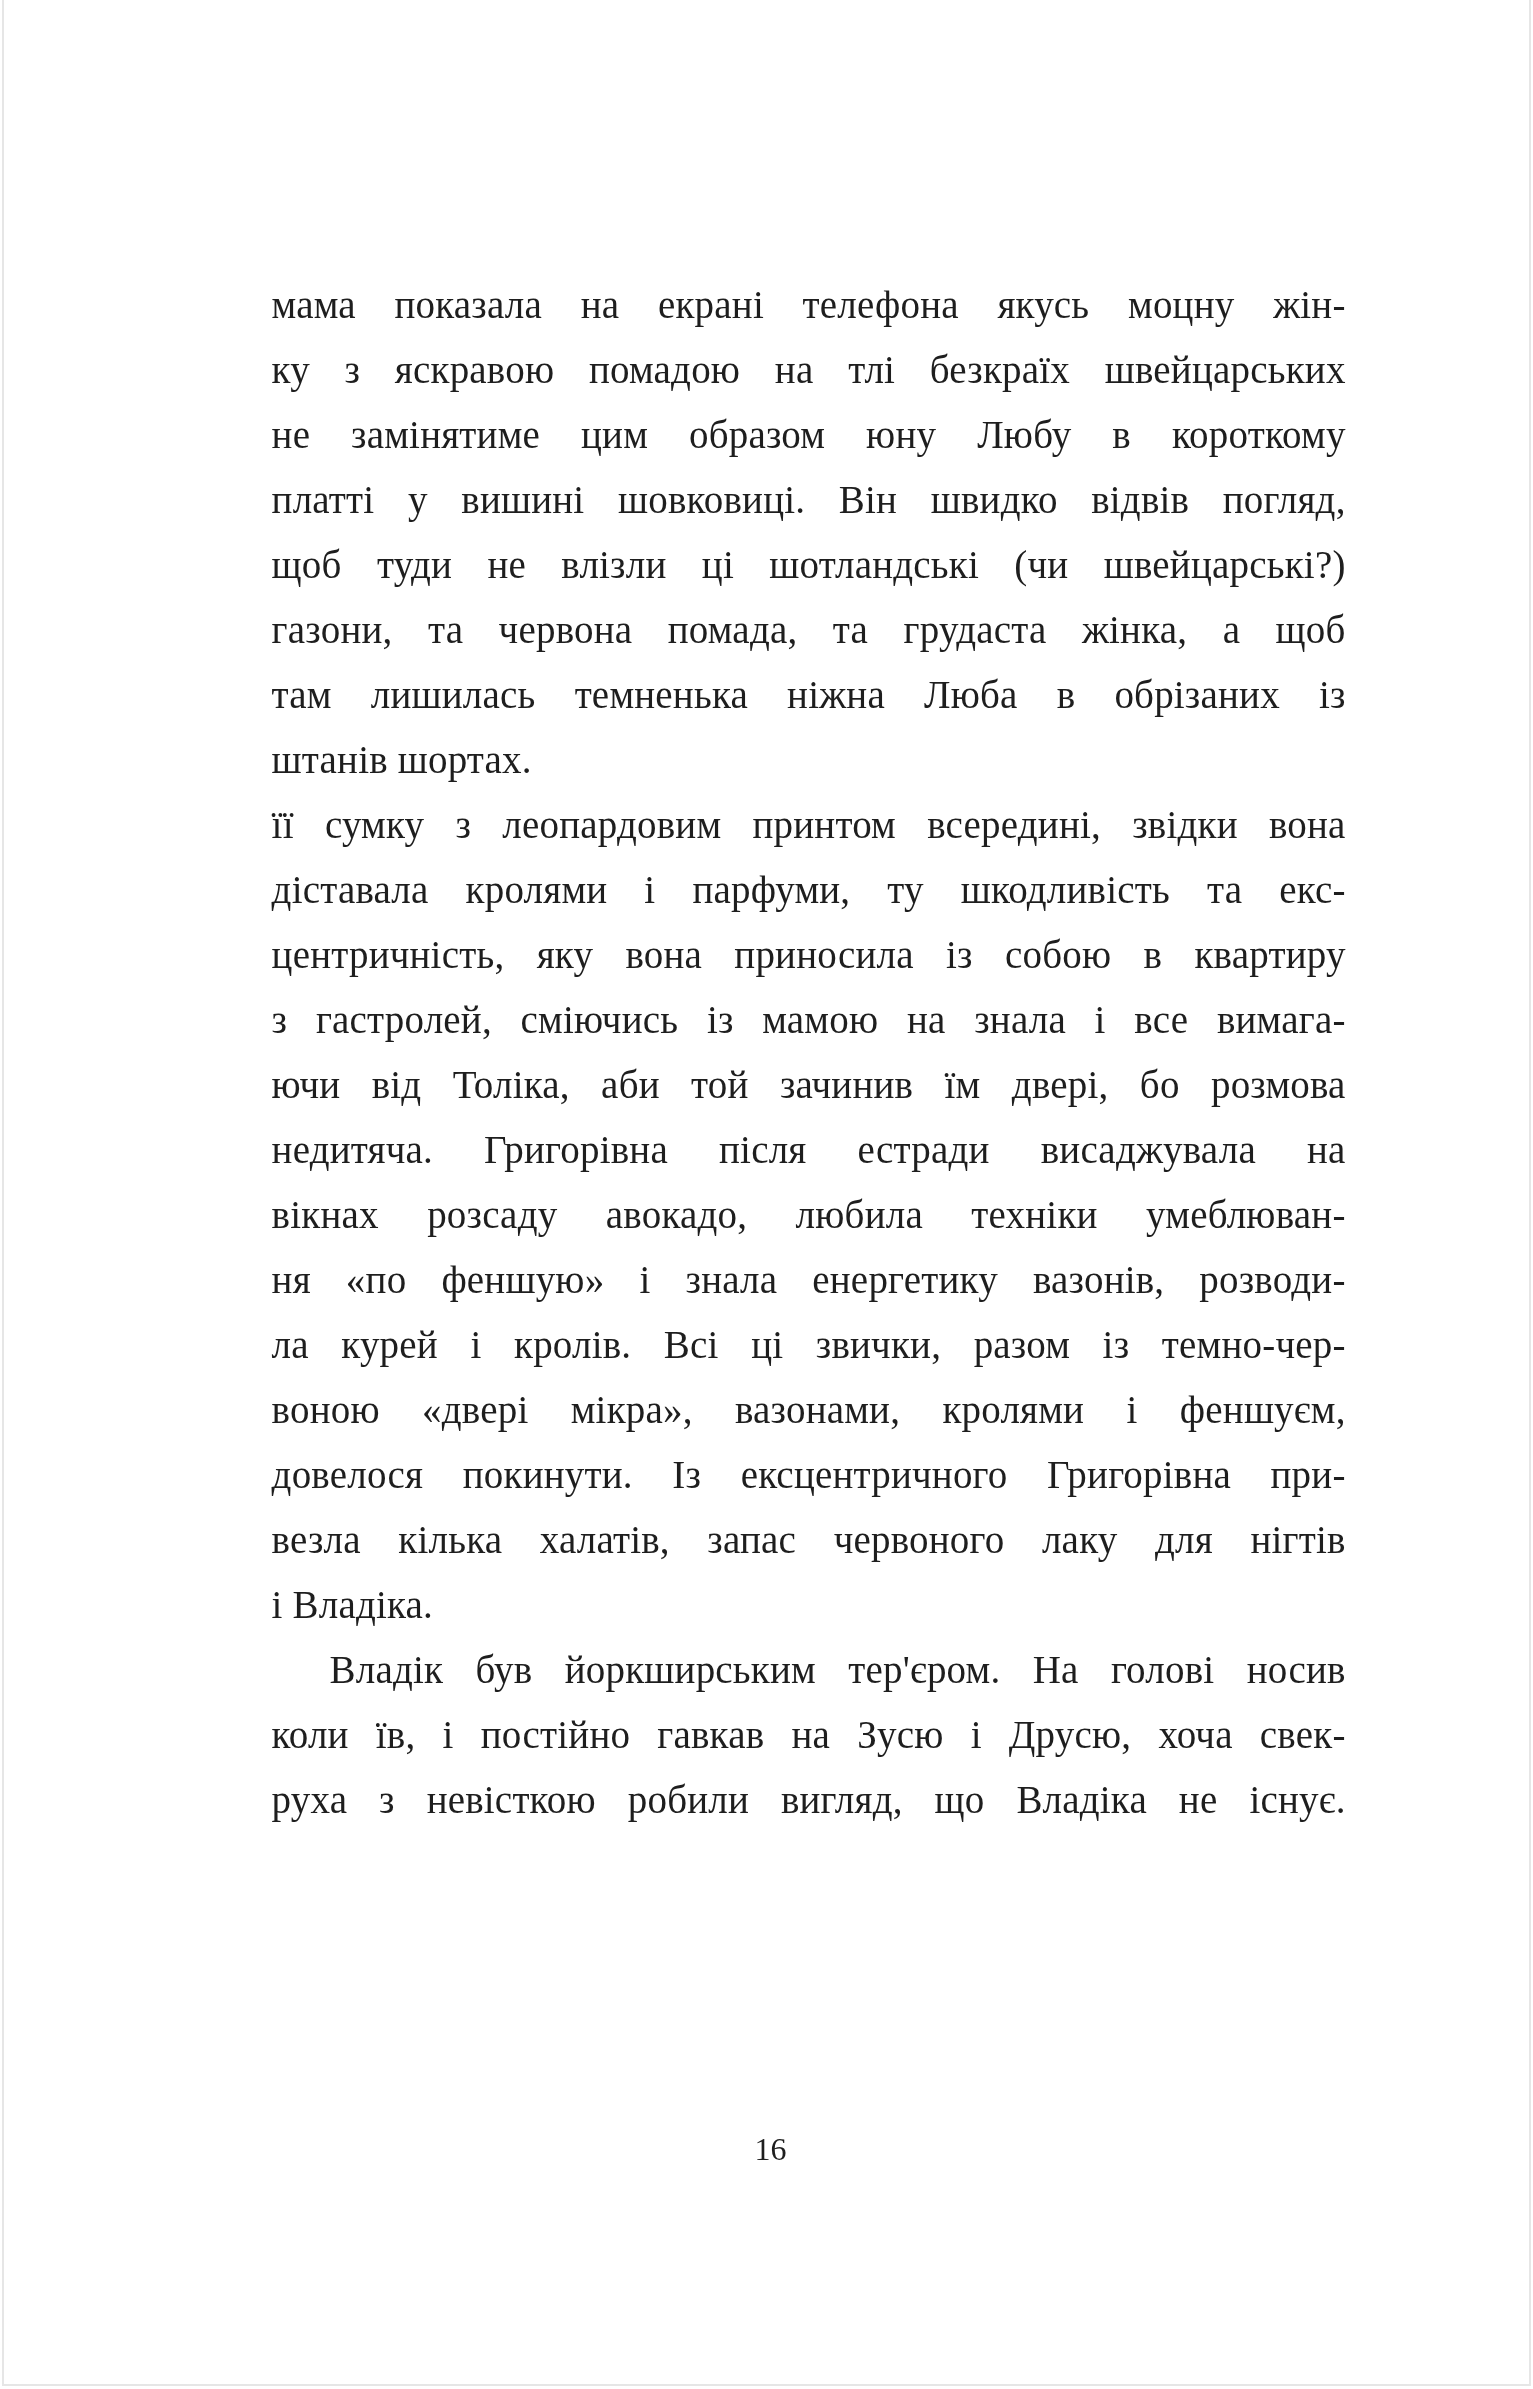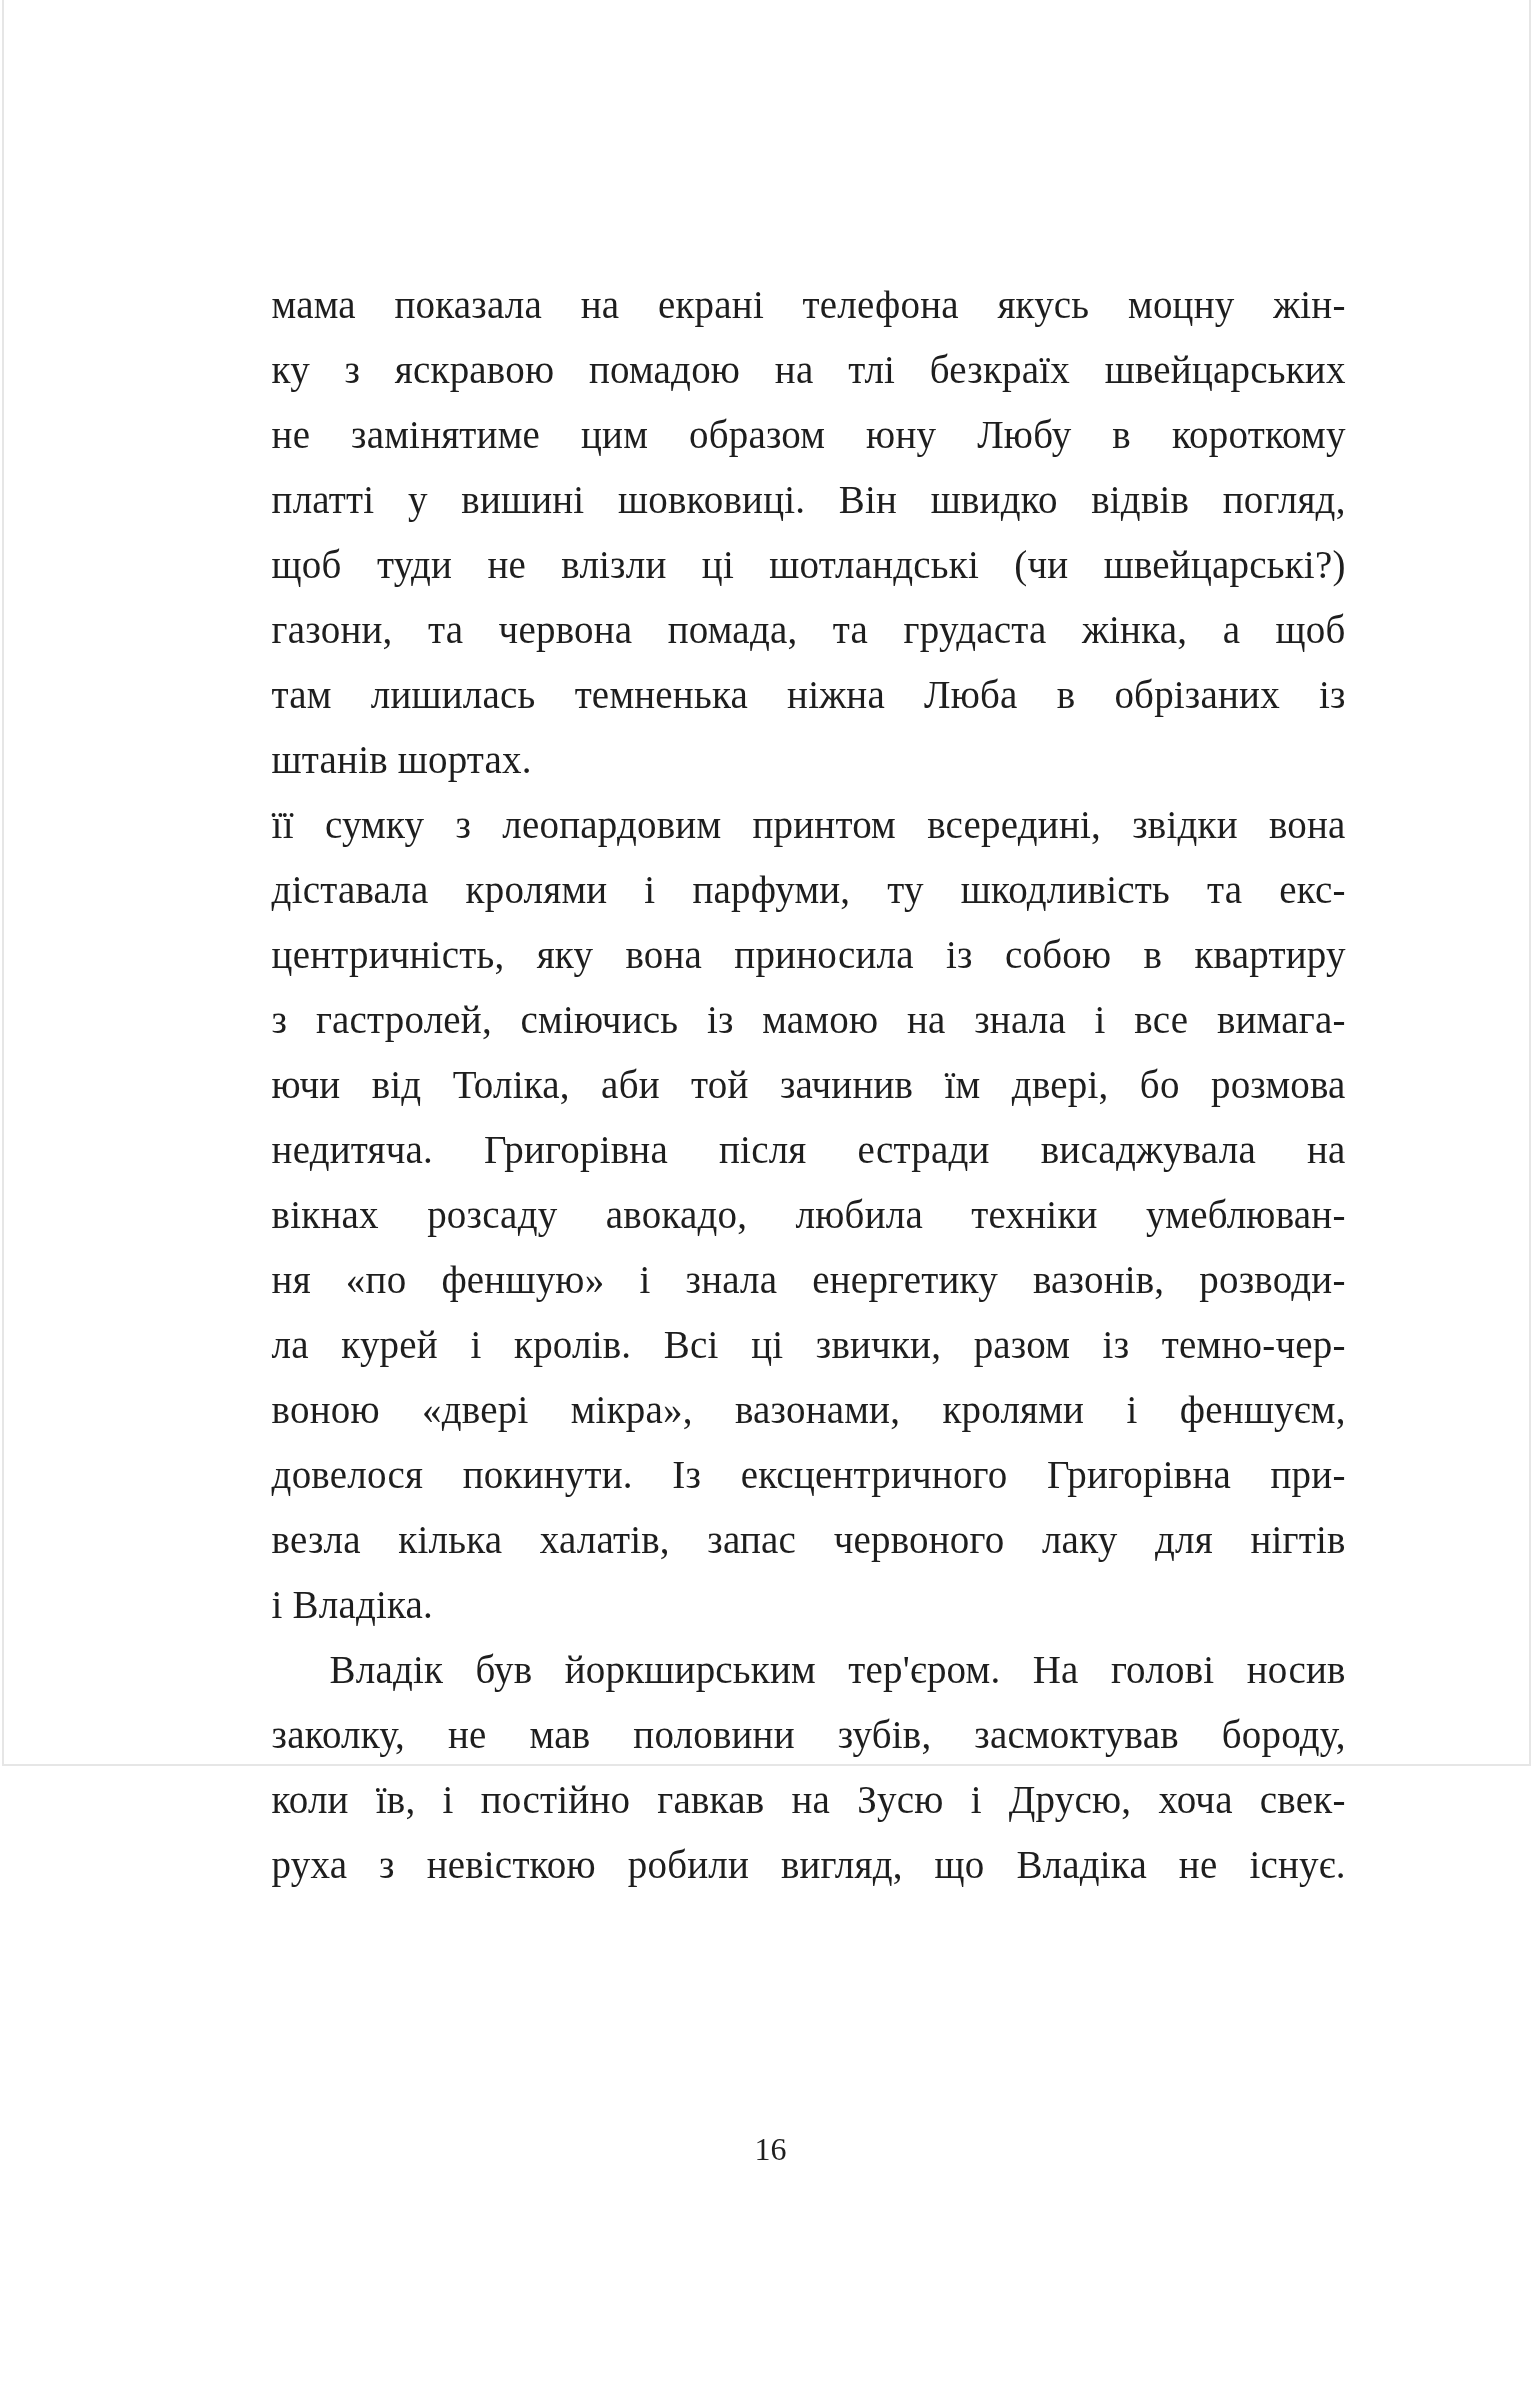--- a/index.html
+++ b/index.html
@@ -11,21 +11,21 @@
       width: 1534px;
       height: 2389px;
       position: relative;
       overflow: hidden;
     }
     .page {
       position: absolute;
       left: 1.6px;
       top: 0;
       width: 1529px;
-      height: 1766px;
+      height: 2386px;
       background: #ffffff;
       border-left: 2.4px solid #e6e6e6;
       border-right: 2.4px solid #e6e6e6;
       border-bottom: 2.4px solid #e6e6e6;
       box-sizing: border-box;
     }
     .text-block {
       position: absolute;
       left: 268px;
       top: 272px;
@@ -83,20 +83,19 @@
     <span class="line">недитяча. Григорівна після естради висаджувала на</span>
     <span class="line">вікнах розсаду авокадо, любила техніки умеблюван-</span>
     <span class="line">ня «по феншую» і знала енергетику вазонів, розводи-</span>
     <span class="line">ла курей і кролів. Всі ці звички, разом із темно-чер-</span>
     <span class="line">воною «двері мікра», вазонами, кролями і феншуєм,</span>
     <span class="line">довелося покинути. Із ексцентричного Григорівна при-</span>
     <span class="line">везла кілька халатів, запас червоного лаку для нігтів</span>
     <span class="line last">і Владіка.</span>
 
     <span class="line indent">Владік був йоркширським тер'єром. На голові носив</span>
-    <span class="line">заколку, не мав половини зубів, засмоктував бороду,</span>
     <span class="line">коли їв, і постійно гавкав на Зусю і Друсю, хоча свек-</span>
     <span class="line">руха з невісткою робили вигляд, що Владіка не існує.</span>
   </div>
 
   <div class="page-number">16</div>
 </div>
 
 
 </body></html>

